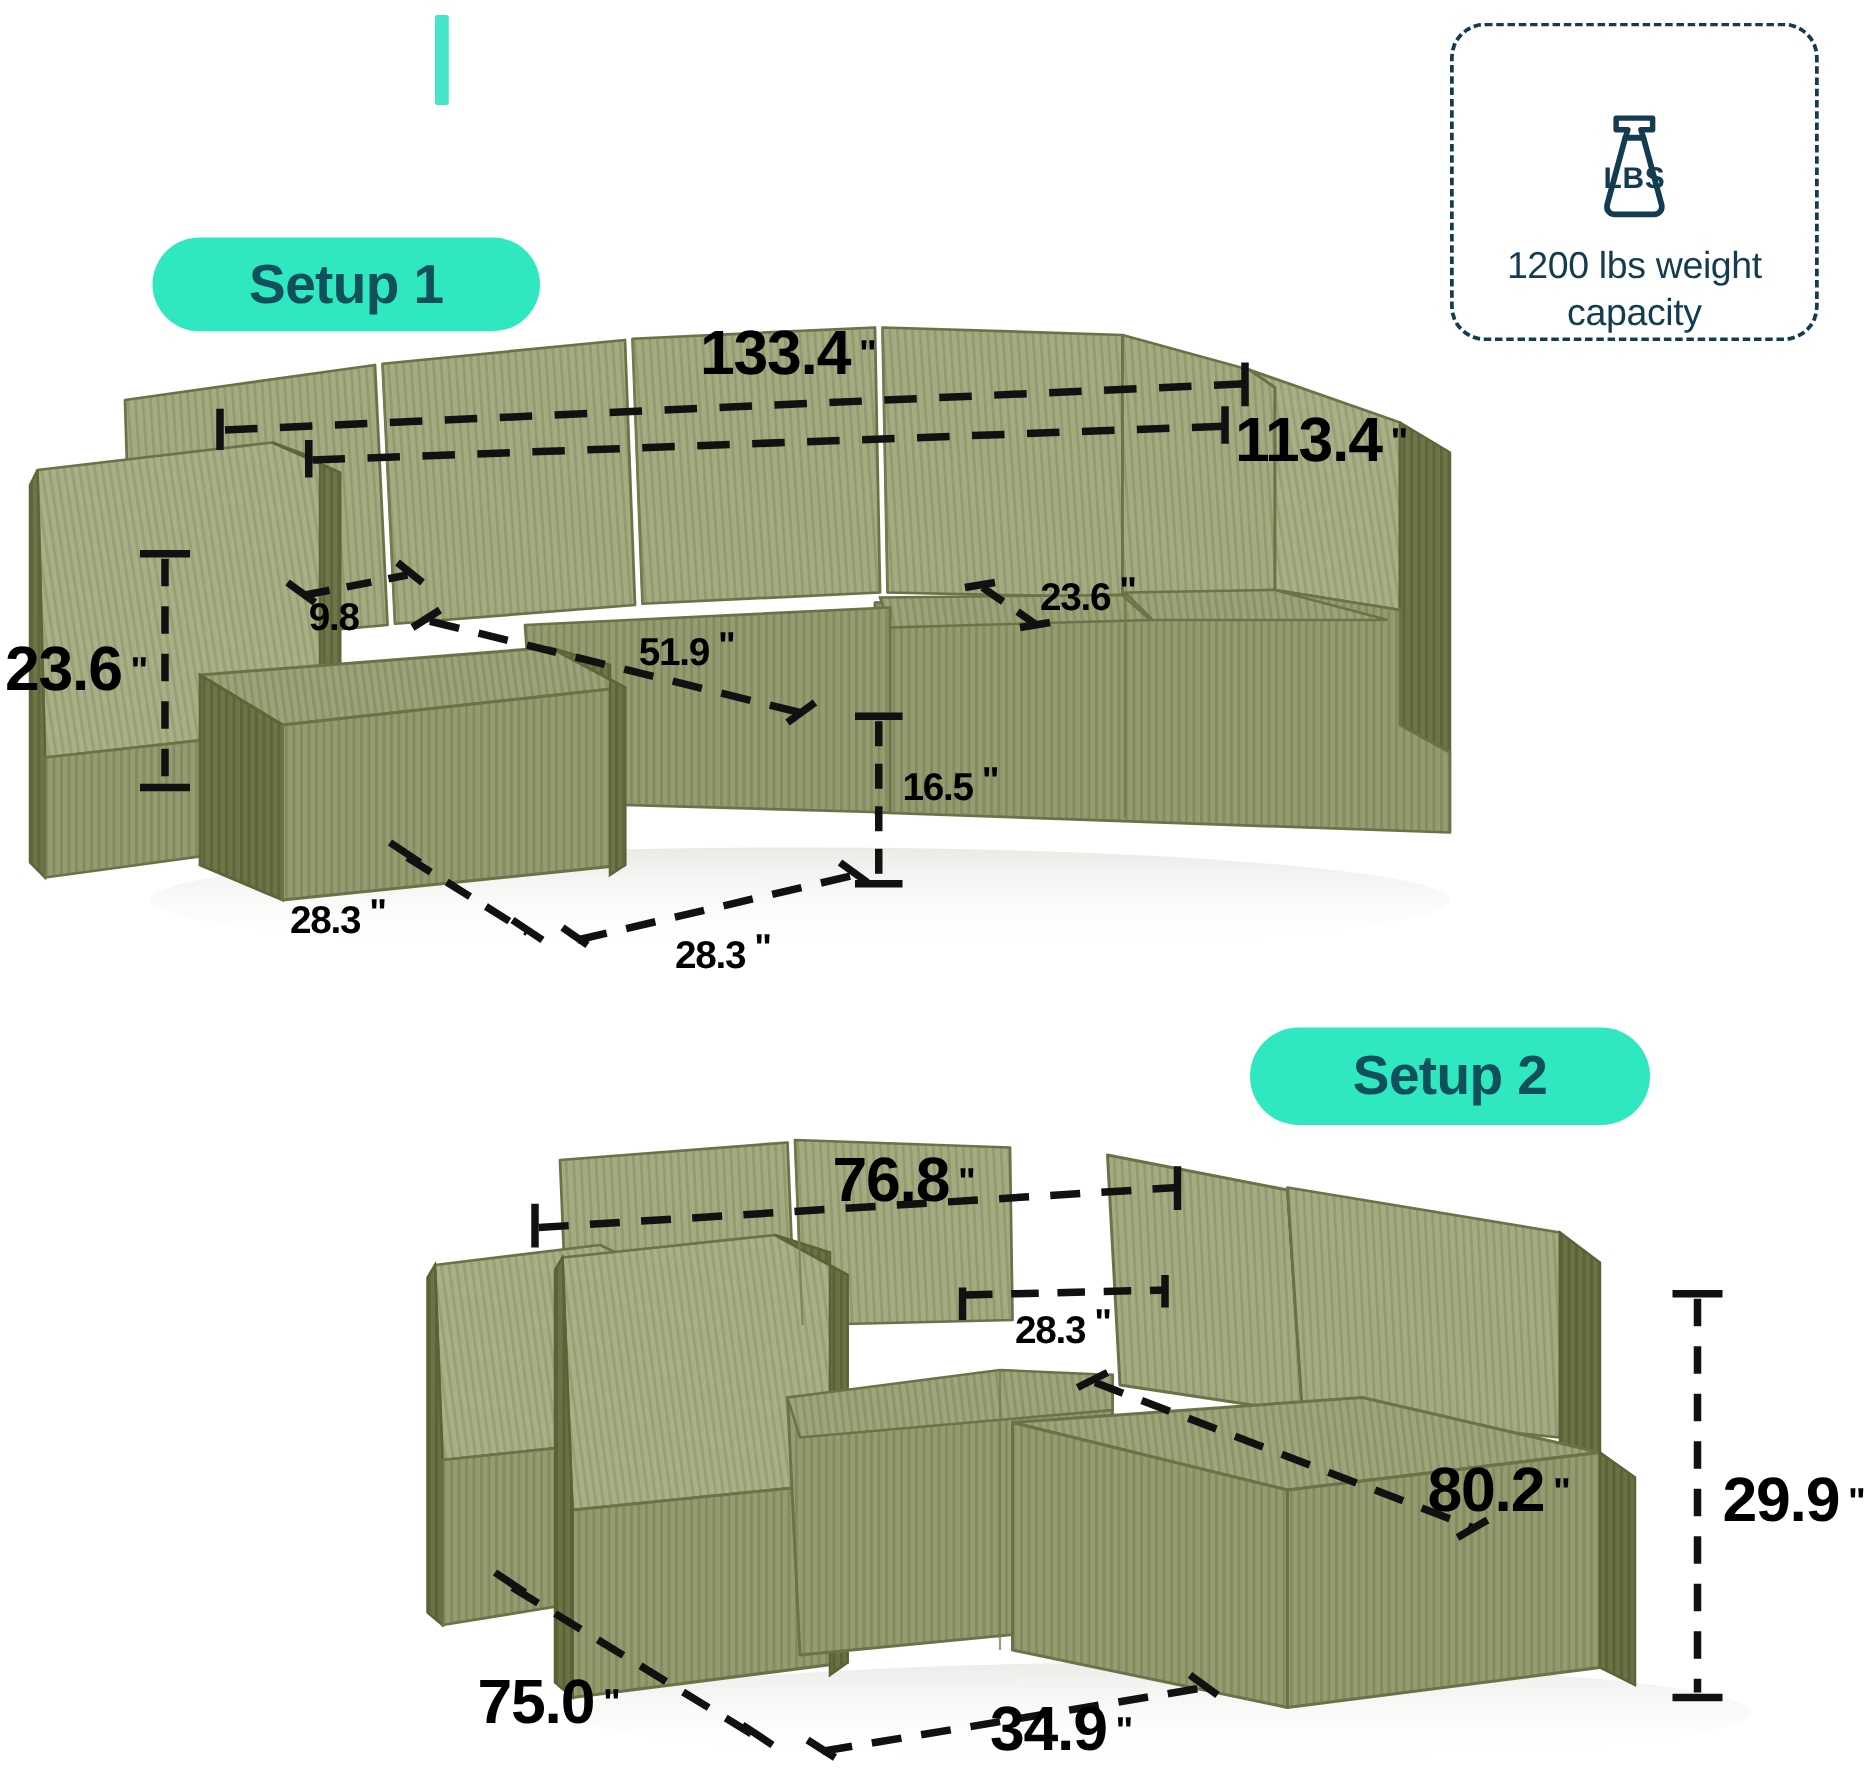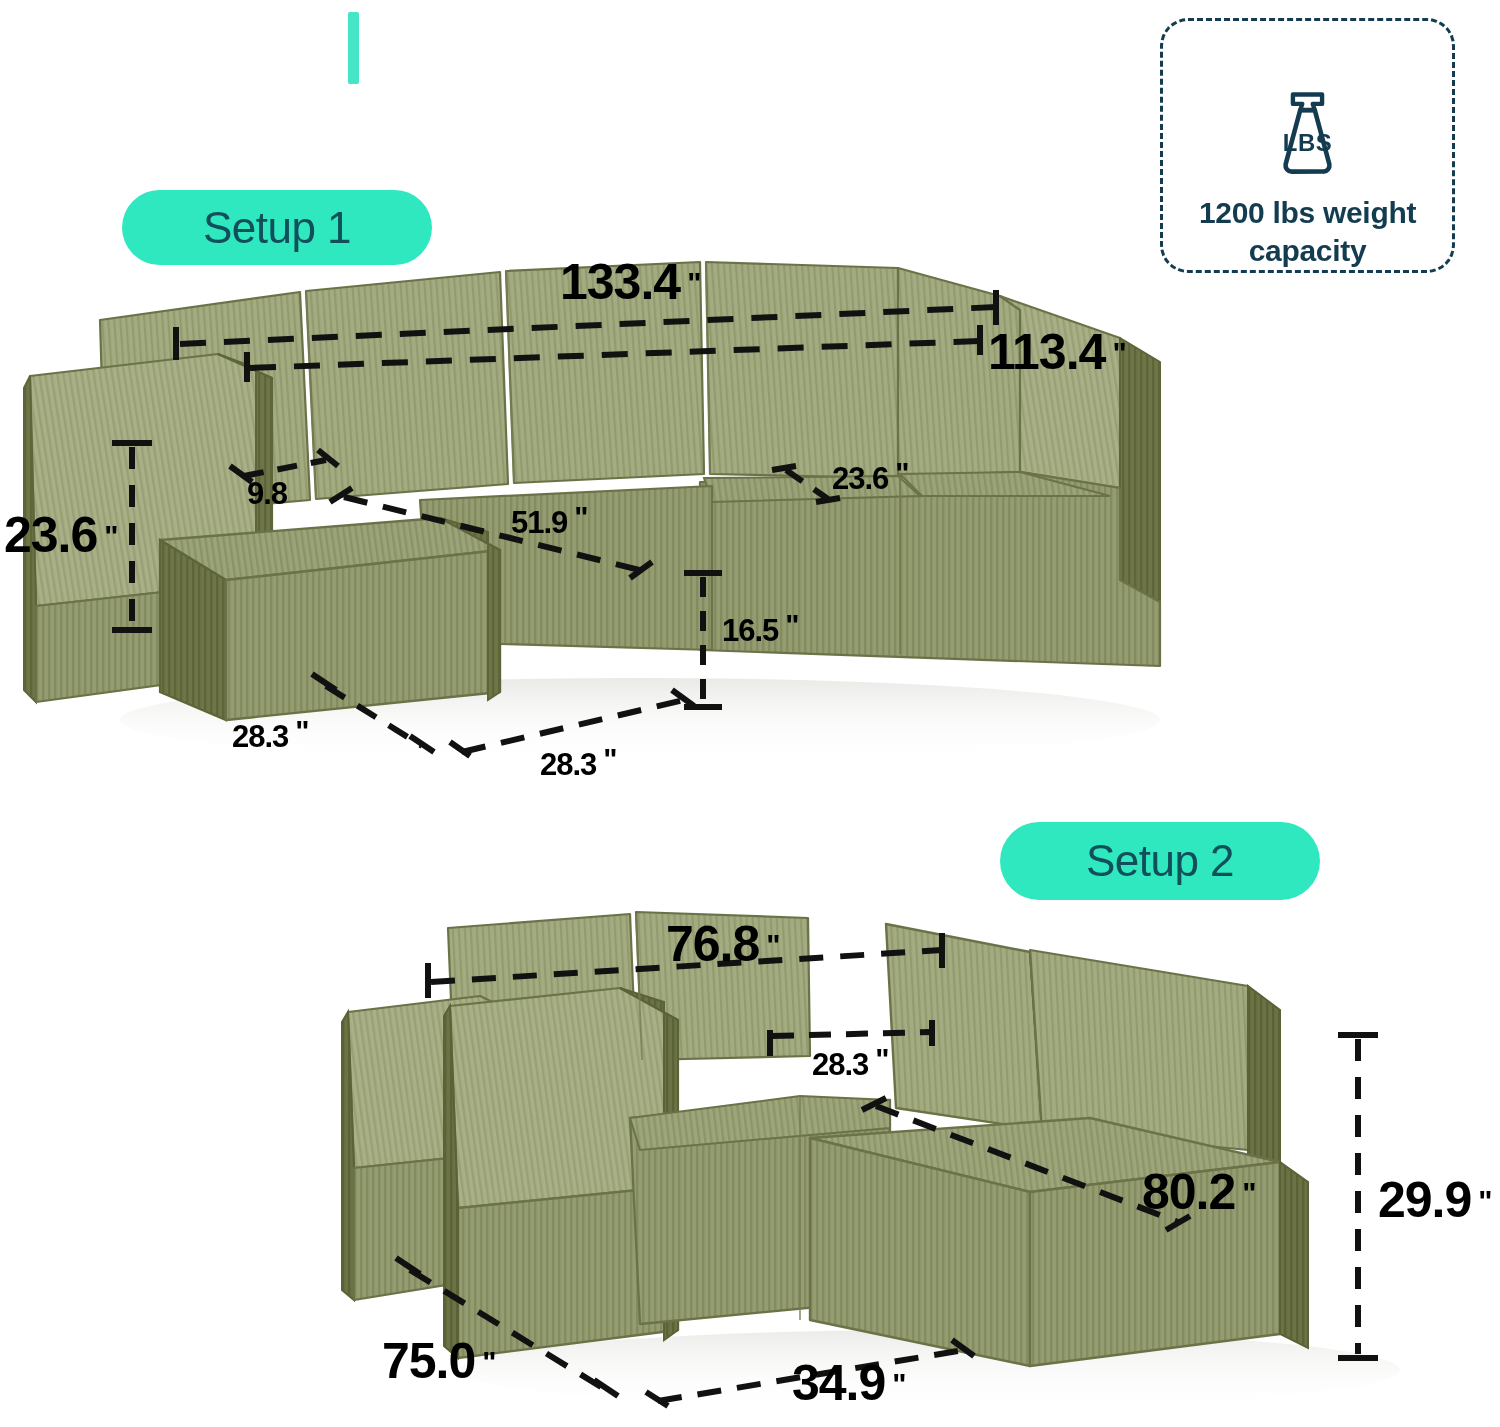--- a/index.html
+++ b/index.html
@@ -29,30 +29,30 @@
     position:absolute; left:1160px; top:18px;
     width:295px; height:255px;
     border:3px dashed #143C50; border-radius:28px;
     display:flex; flex-direction:column;
     align-items:center; justify-content:flex-end;
     padding-top:28px;
   }
   .weight-icon { width:105px; height:100px; }
   .weight-text {
     margin-top:12px; text-align:center;
-    font-size:30px; line-height:38px; color:#143C50; font-weight:700;
+    font-size:30px; line-height:38px; color:#143C50; font-weight:400;
     letter-spacing:-0.3px; padding:0 14px;
   }
 
   
   .pill {
     position:absolute;
     background:#2FE8C0; border-radius:44px;
     display:flex; align-items:center; justify-content:center;
-    color:#11505A; font-size:44px; font-weight:400; letter-spacing:-0.5px;
+    color:#11505A; font-size:44px; font-weight:700; letter-spacing:-0.5px;
   }
   #pill-setup1 { left:122px; top:190px;  width:310px; height:75px; }
   #pill-setup2 { left:1000px; top:822px; width:320px; height:78px; }
 
   
   .stage { position:absolute; }
   #stage-setup1 { left:0;   top:250px;  width:1220px; height:560px; }
   #stage-setup2 { left:330px; top:900px; width:1170px; height:527px; }
   .stage svg { width:100%; height:100%; display:block; }
 

